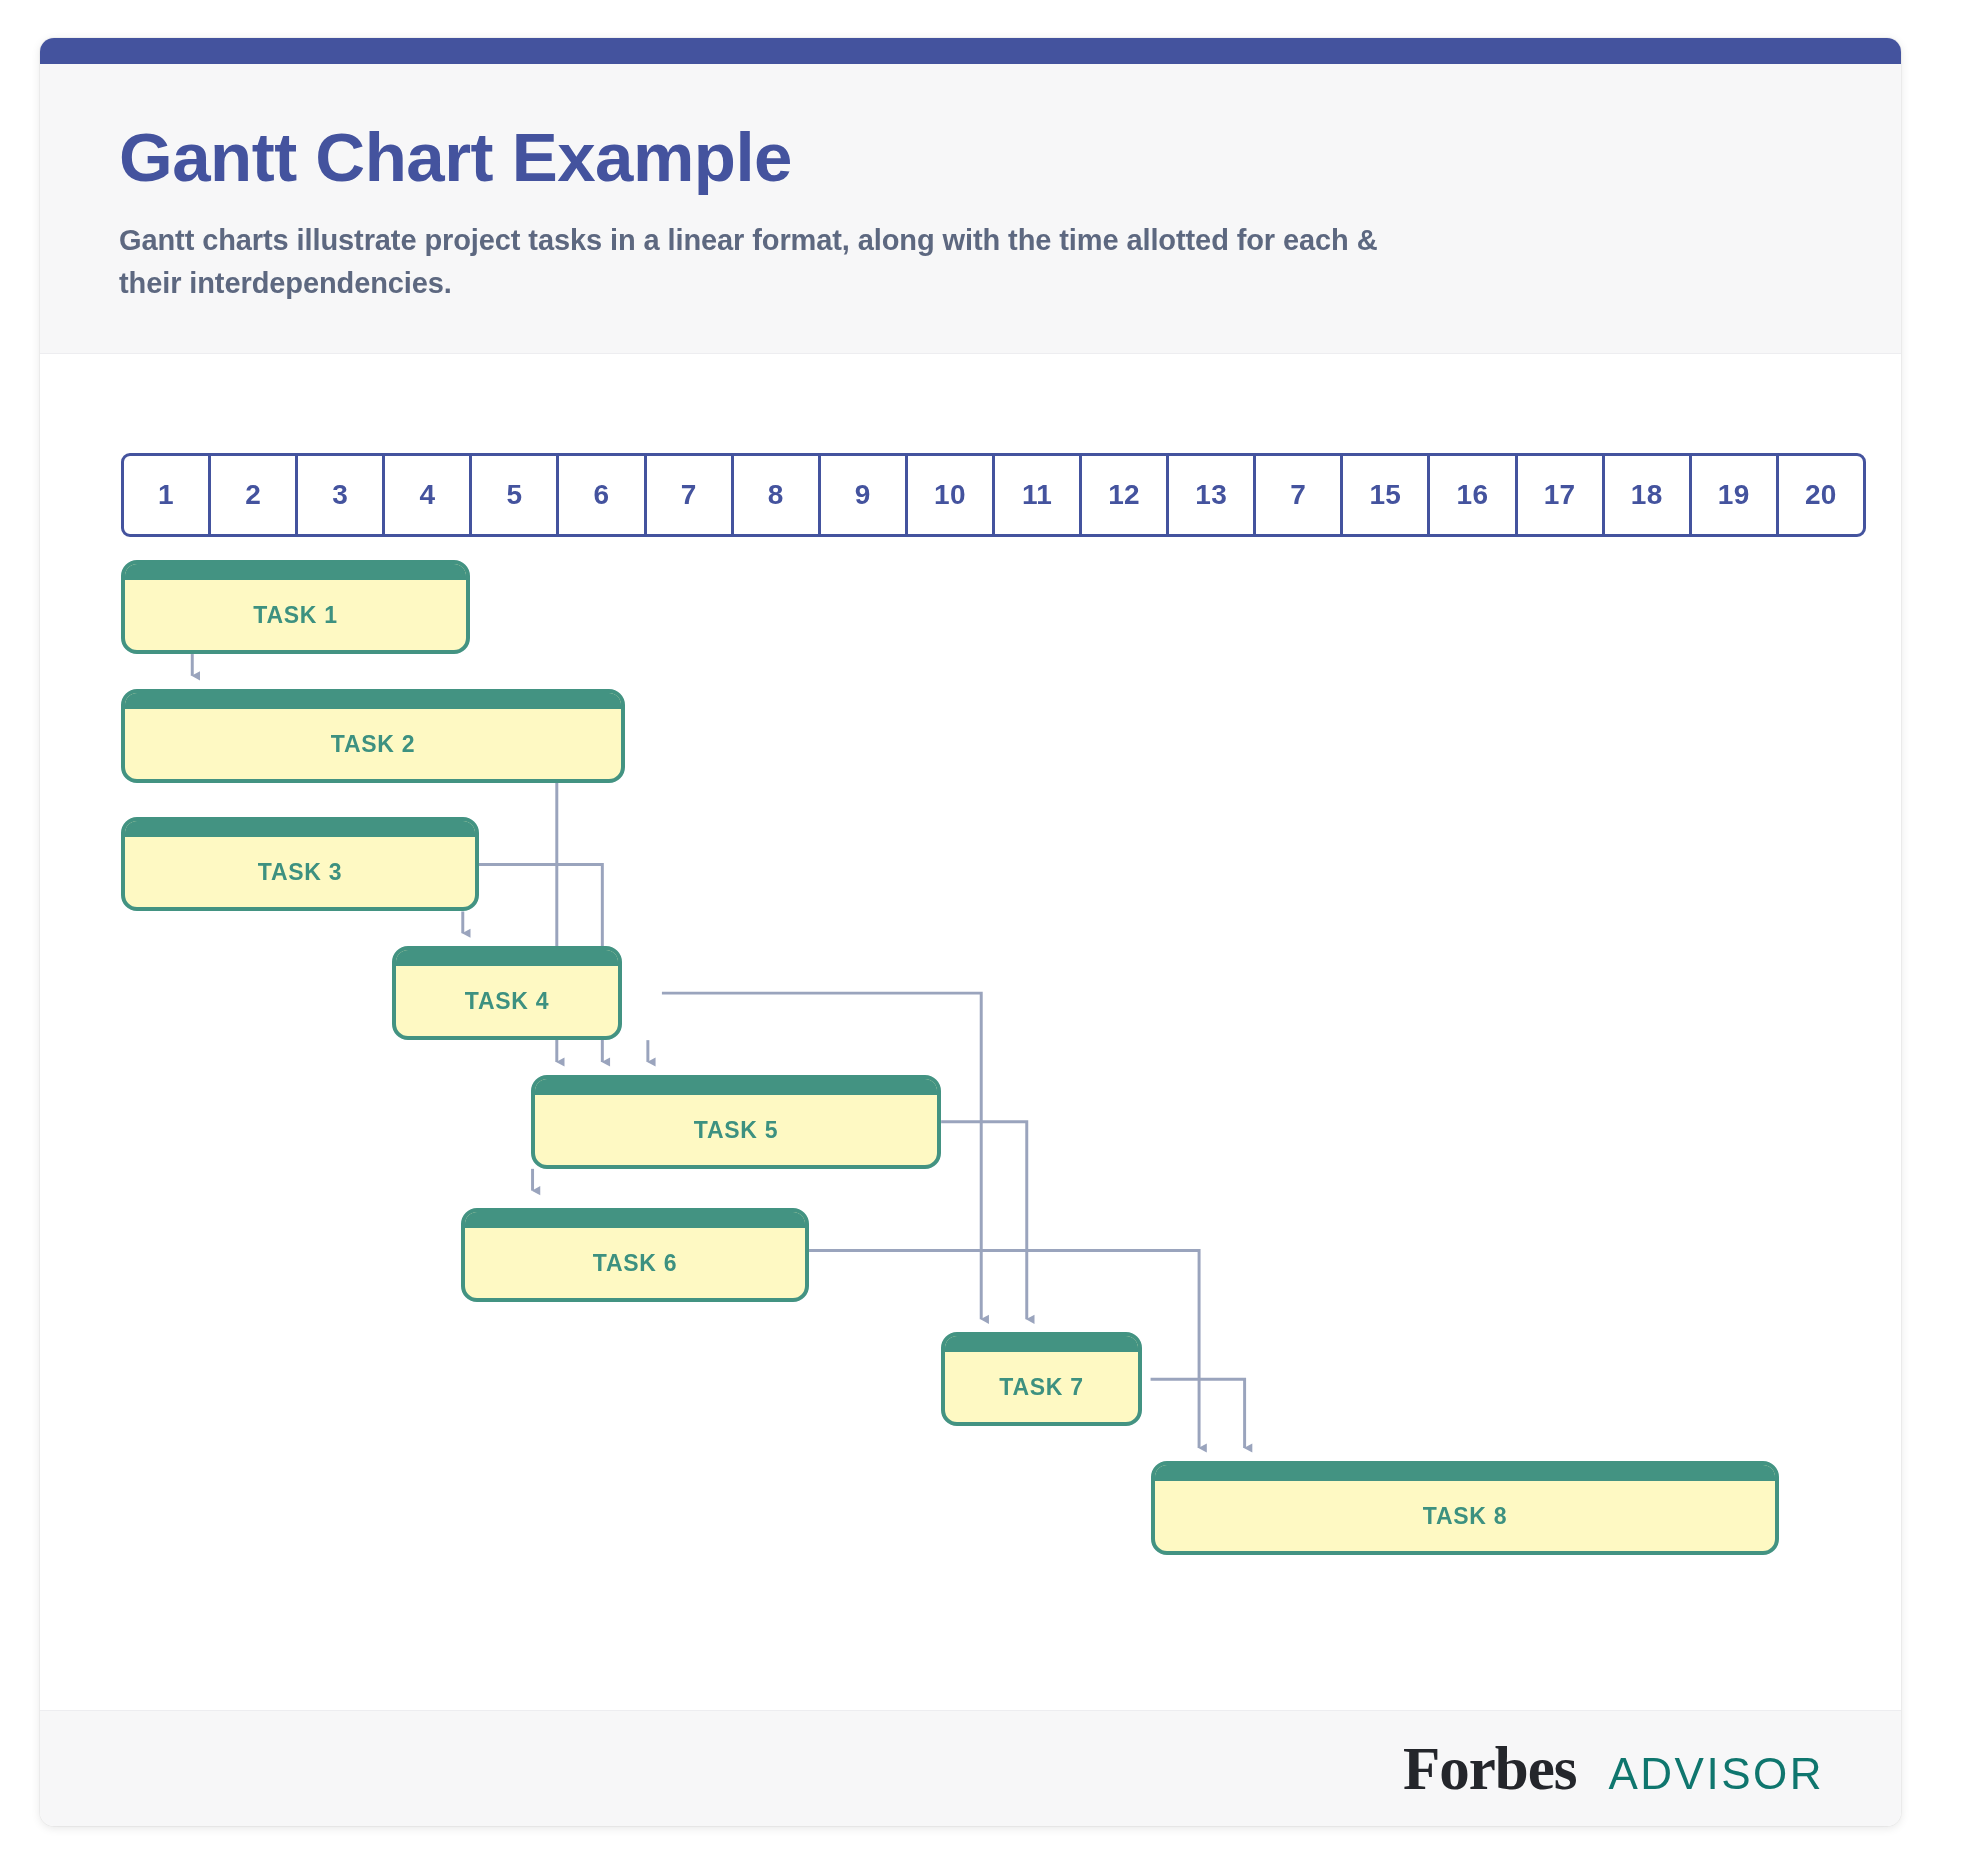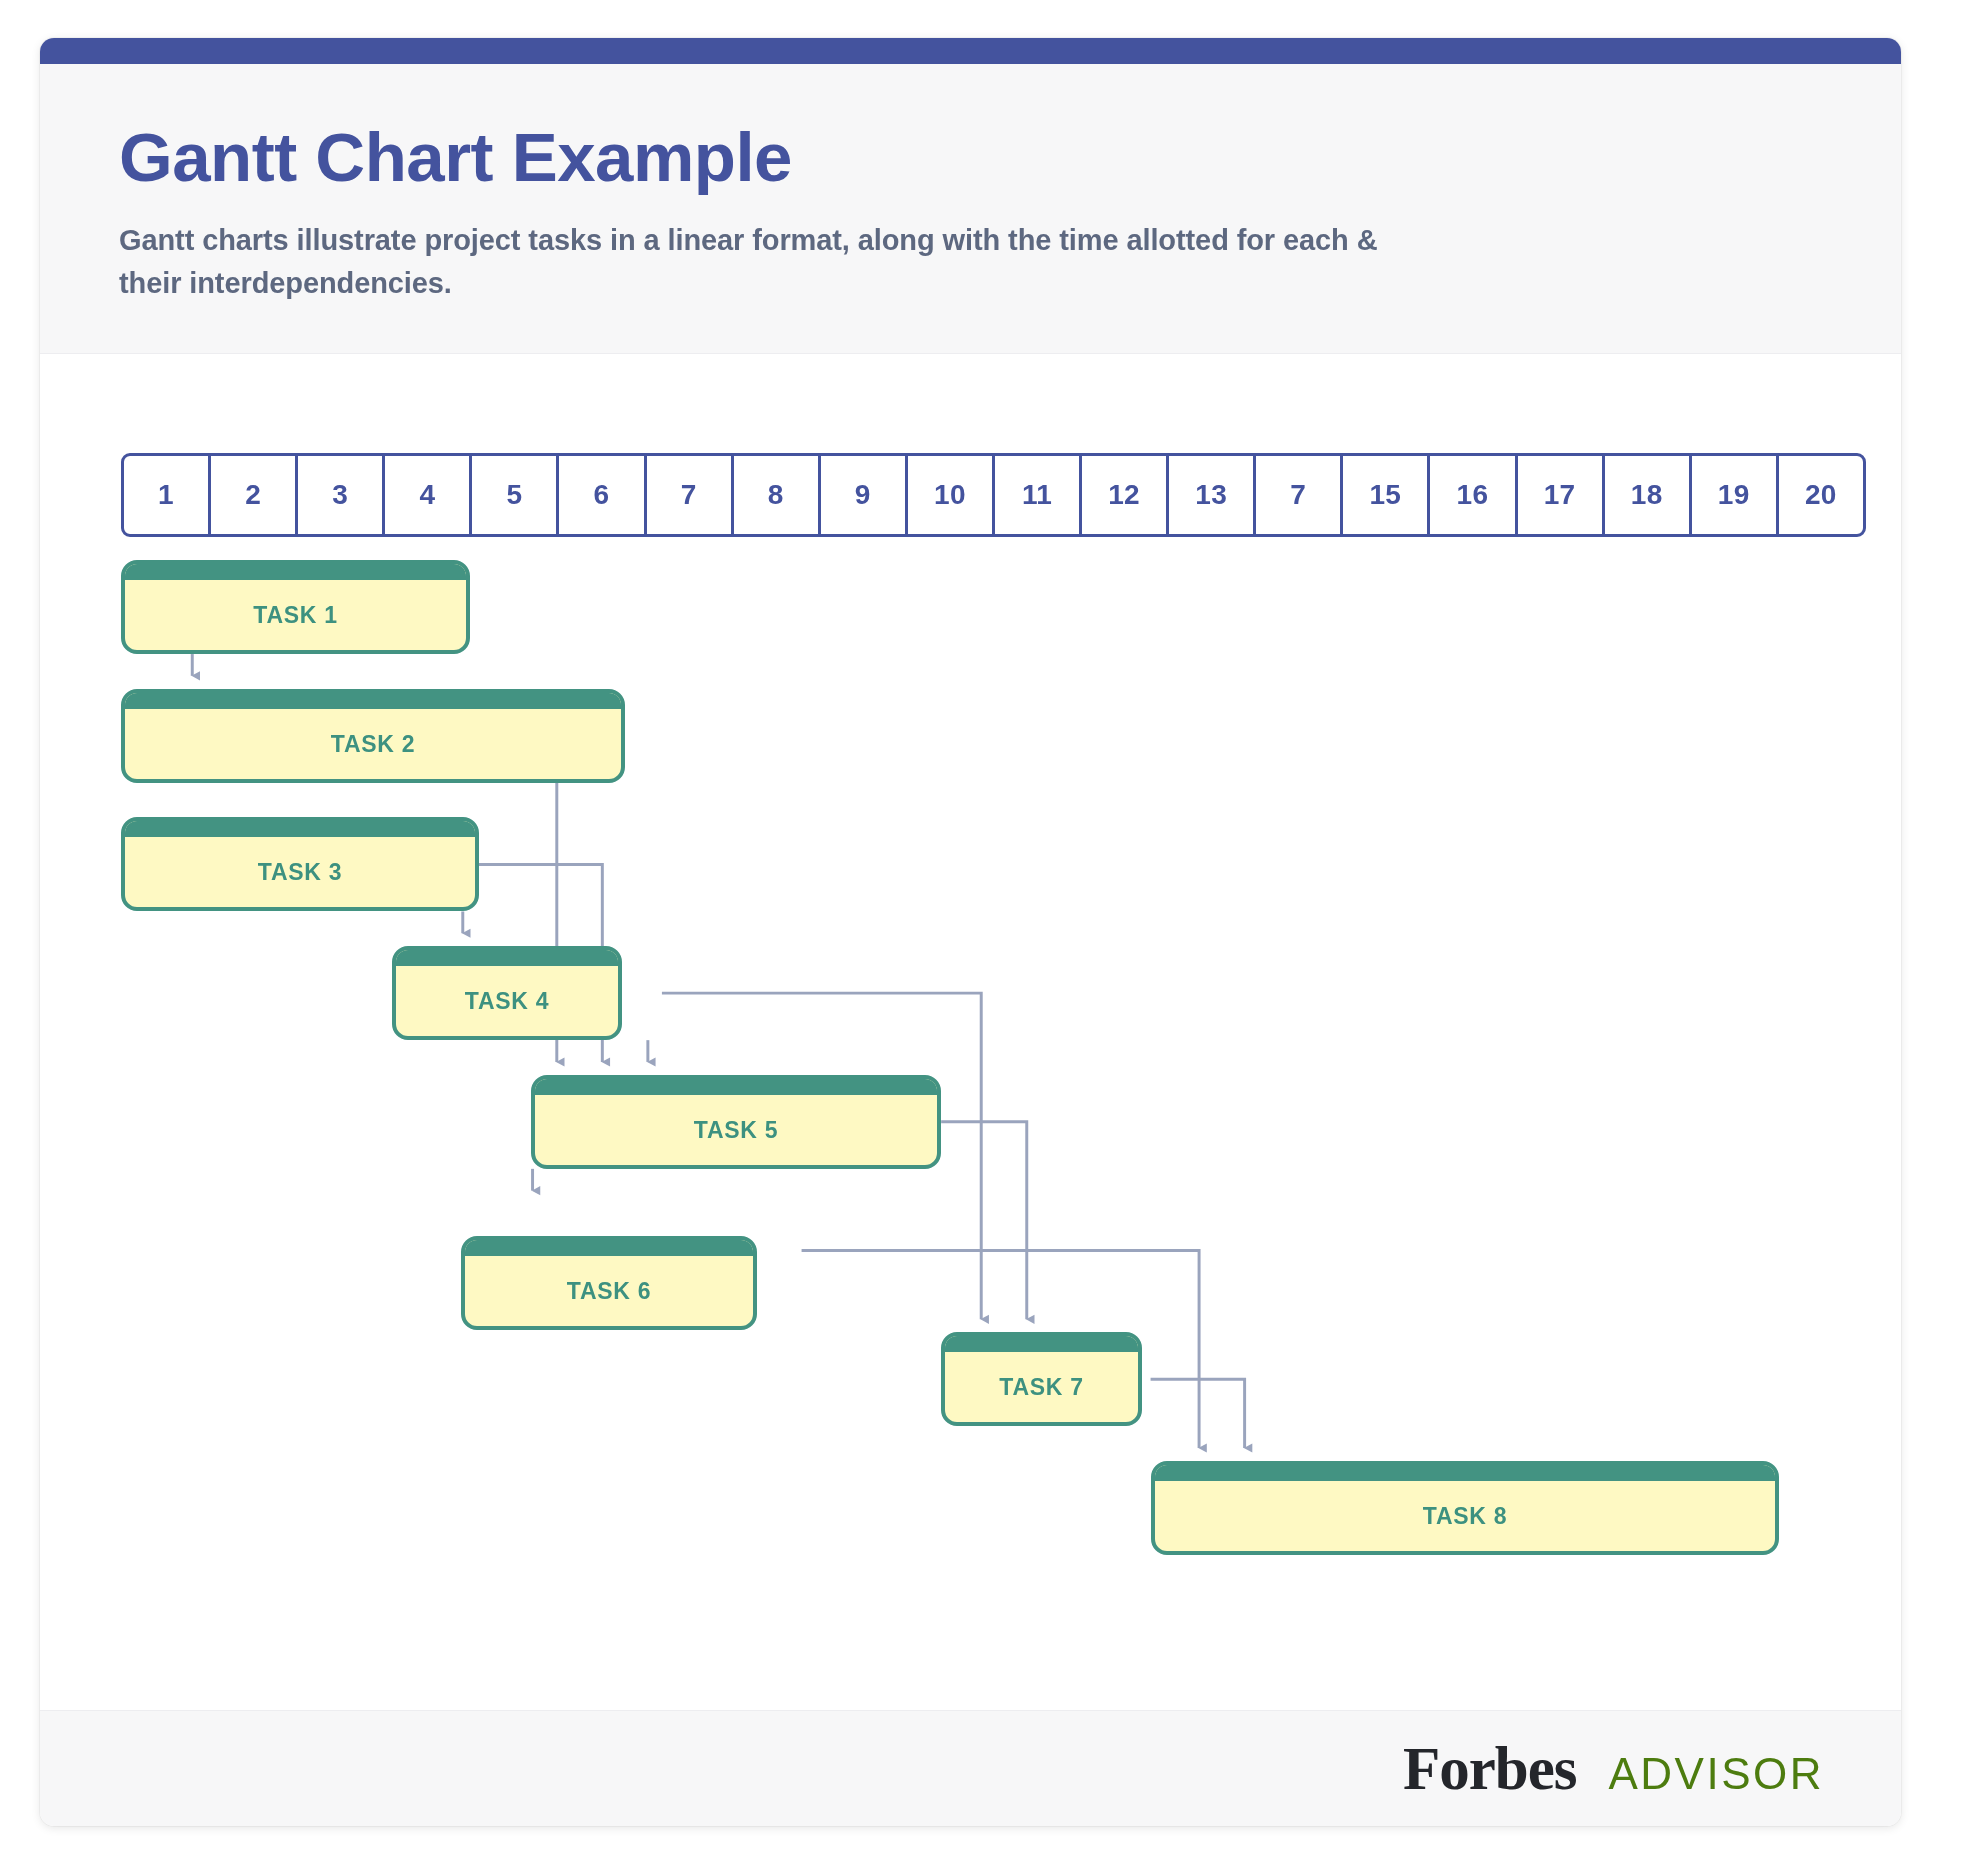--- a/index.html
+++ b/index.html
@@ -174,21 +174,21 @@
   .logo-forbes {
     font-family: "Liberation Serif", serif;
     font-size: 61px;
     font-weight: bold;
     color: #24262b;
     letter-spacing: -1px;
   }
   .logo-advisor {
     font-size: 44px;
     font-weight: normal;
-    color: #4d7c0f;
+    color: #0f766e;
     letter-spacing: 2.5px;
   }
 </style>
 </head>
 <body>
 
 <div id="stage">
   <div class="card">
 
     <div class="accent-bar"></div>
@@ -257,21 +257,21 @@
               <div class="task-label">TASK 3</div>
             </div>
             <div class="task-bar" style="left: 271px; width: 230px; top: 386px;">
               <div class="task-cap"></div>
               <div class="task-label">TASK 4</div>
             </div>
             <div class="task-bar" style="left: 410px; width: 410px; top: 515px;">
               <div class="task-cap"></div>
               <div class="task-label">TASK 5</div>
             </div>
-            <div class="task-bar" style="left: 340px; width: 296px; top: 676px;">
+            <div class="task-bar" style="left: 340px; width: 348px; top: 648px;">
               <div class="task-cap"></div>
               <div class="task-label">TASK 6</div>
             </div>
             <div class="task-bar" style="left: 820px; width: 201px; top: 772px;">
               <div class="task-cap"></div>
               <div class="task-label">TASK 7</div>
             </div>
             <div class="task-bar" style="left: 1030px; width: 628px; top: 901px;">
               <div class="task-cap"></div>
               <div class="task-label">TASK 8</div>

